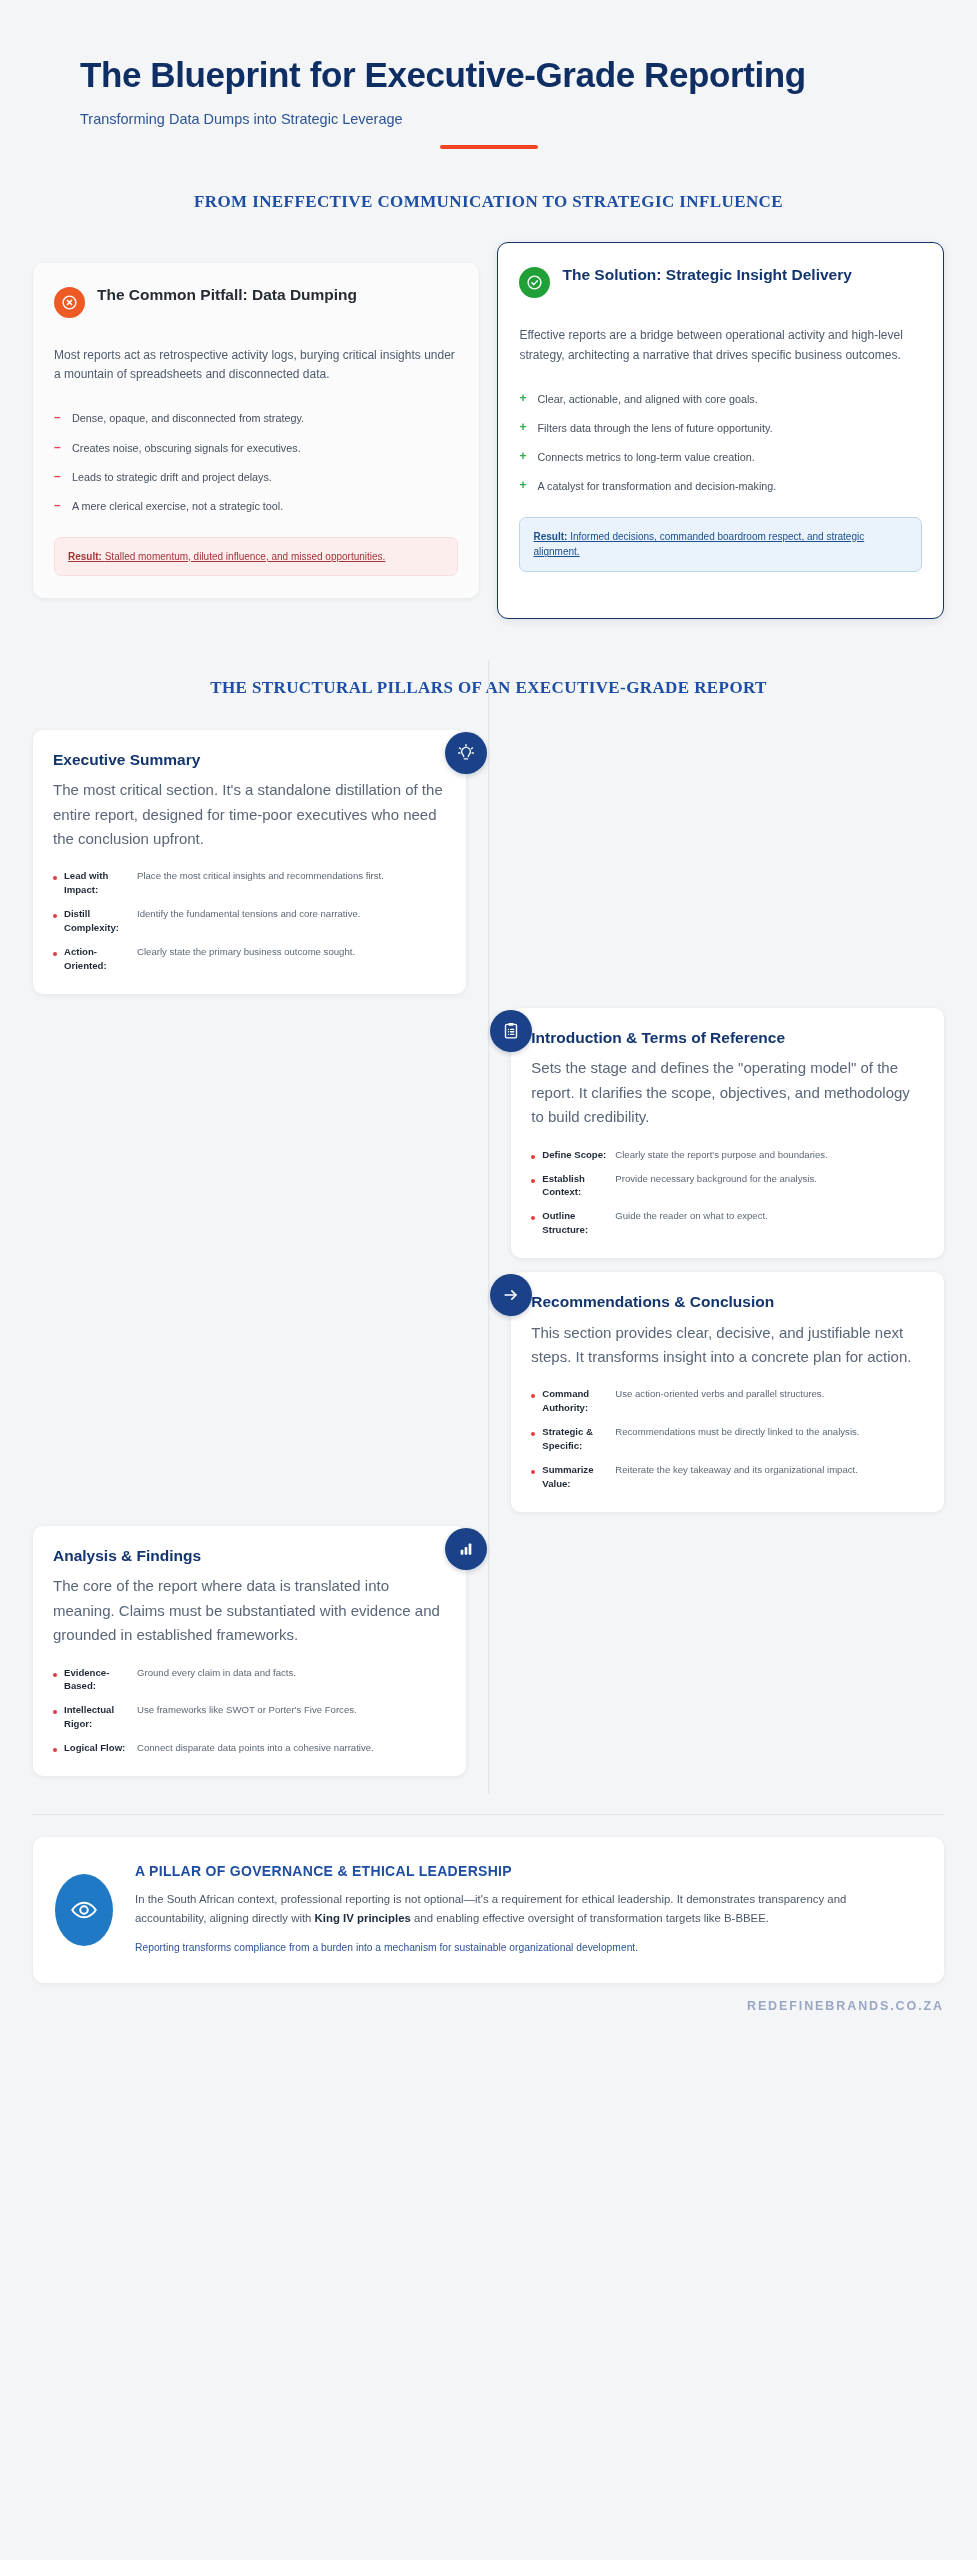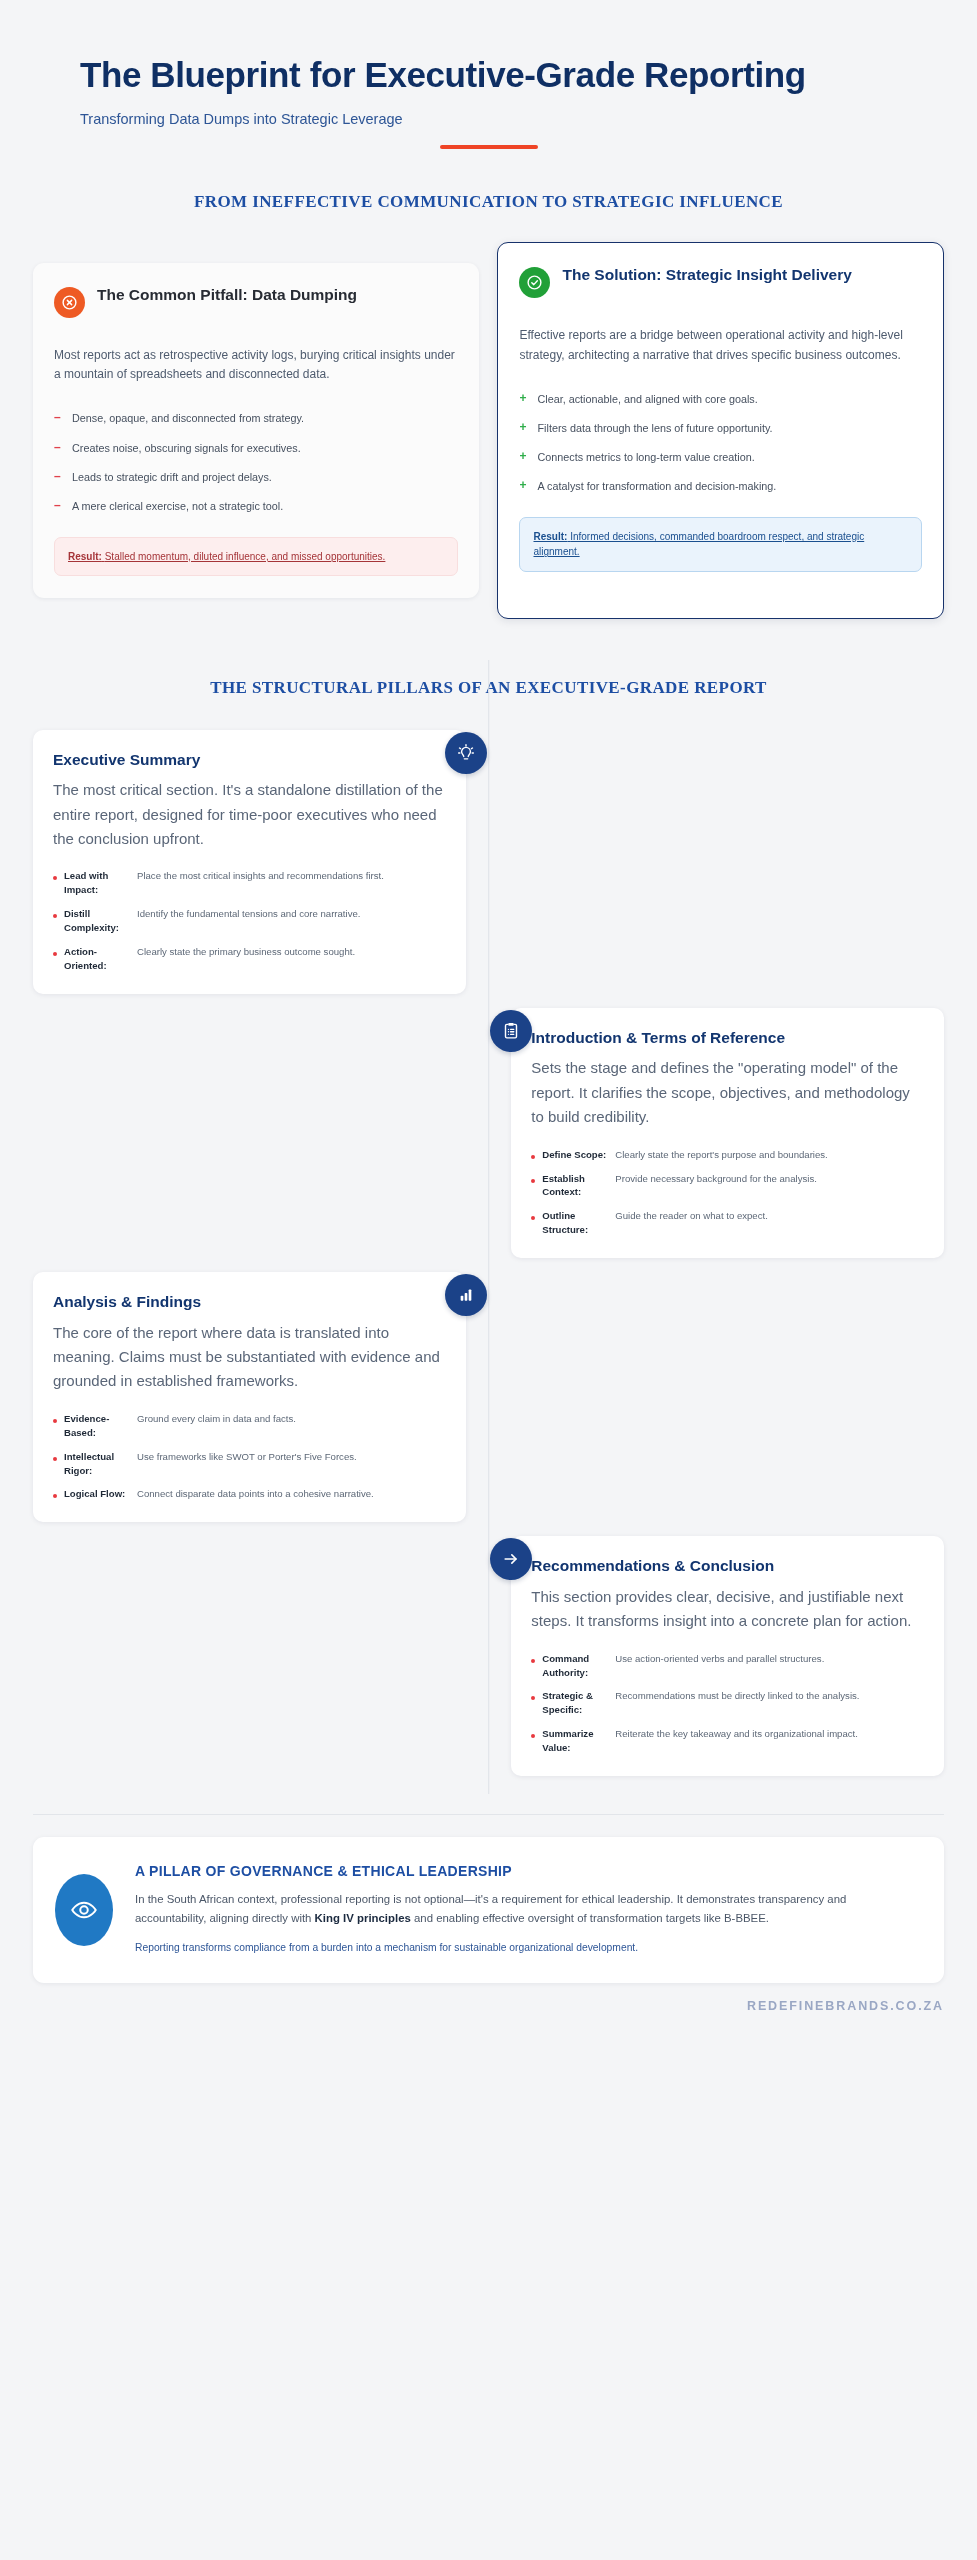--- a/index.html
+++ b/index.html
@@ -418,20 +418,52 @@
             <li>
                 <span class="dot"></span>
                 <span class="k">Outline Structure:</span>
                 <span class="v">Guide the reader on what to expect.</span>
               </li>
           </ul>
         </article>
       </div>
     </div>
 
+    <div class="row right">
+      <div class="slot">
+        <div class="icon-bubble">
+          <svg width="20" height="20" viewBox="0 0 24 24" fill="none" stroke="#ffffff" stroke-width="1.9" stroke-linecap="round" stroke-linejoin="round">
+            <line x1="5" y1="12" x2="18" y2="12"></line>
+            <polyline points="13,7 18,12 13,17"></polyline>
+          </svg>
+        </div>
+        <article class="pillar">
+          <h3>Recommendations &amp; Conclusion</h3>
+          <p class="pdesc">This section provides clear, decisive, and justifiable next steps. It transforms insight into a concrete plan for action.</p>
+          <ul class="keys">
+            <li>
+                <span class="dot"></span>
+                <span class="k">Command Authority:</span>
+                <span class="v">Use action-oriented verbs and parallel structures.</span>
+              </li>
+            <li>
+                <span class="dot"></span>
+                <span class="k">Strategic &amp; Specific:</span>
+                <span class="v">Recommendations must be directly linked to the analysis.</span>
+              </li>
+            <li>
+                <span class="dot"></span>
+                <span class="k">Summarize Value:</span>
+                <span class="v">Reiterate the key takeaway and its organizational impact.</span>
+              </li>
+          </ul>
+        </article>
+      </div>
+    </div>
+
     <div class="row left">
       <div class="slot">
         <div class="icon-bubble">
           <svg width="20" height="20" viewBox="0 0 24 24" fill="#ffffff" stroke="none">
             <rect x="5.6" y="13" width="3.2" height="6" rx="0.9"></rect>
             <rect x="10.4" y="9.5" width="3.2" height="9.5" rx="0.9"></rect>
             <rect x="15.2" y="5.5" width="3.2" height="13.5" rx="0.9"></rect>
           </svg>
         </div>
         <article class="pillar">
@@ -451,52 +483,20 @@
             <li>
                 <span class="dot"></span>
                 <span class="k">Logical Flow:</span>
                 <span class="v">Connect disparate data points into a cohesive narrative.</span>
               </li>
           </ul>
         </article>
       </div>
     </div>
 
-    <div class="row right">
-      <div class="slot">
-        <div class="icon-bubble">
-          <svg width="20" height="20" viewBox="0 0 24 24" fill="none" stroke="#ffffff" stroke-width="1.9" stroke-linecap="round" stroke-linejoin="round">
-            <line x1="5" y1="12" x2="18" y2="12"></line>
-            <polyline points="13,7 18,12 13,17"></polyline>
-          </svg>
-        </div>
-        <article class="pillar">
-          <h3>Recommendations &amp; Conclusion</h3>
-          <p class="pdesc">This section provides clear, decisive, and justifiable next steps. It transforms insight into a concrete plan for action.</p>
-          <ul class="keys">
-            <li>
-                <span class="dot"></span>
-                <span class="k">Command Authority:</span>
-                <span class="v">Use action-oriented verbs and parallel structures.</span>
-              </li>
-            <li>
-                <span class="dot"></span>
-                <span class="k">Strategic &amp; Specific:</span>
-                <span class="v">Recommendations must be directly linked to the analysis.</span>
-              </li>
-            <li>
-                <span class="dot"></span>
-                <span class="k">Summarize Value:</span>
-                <span class="v">Reiterate the key takeaway and its organizational impact.</span>
-              </li>
-          </ul>
-        </article>
-      </div>
-    </div>
-
   </section>
 
   <div class="divider"></div>
 
   <section class="governance">
     <div class="eye-badge">
       <svg width="30" height="30" viewBox="0 0 24 24" fill="none" stroke="#ffffff" stroke-width="1.6" stroke-linecap="round" stroke-linejoin="round">
         <path d="M2.6 12S6 6.2 12 6.2 21.4 12 21.4 12 18 17.8 12 17.8 2.6 12 2.6 12Z"></path>
         <circle cx="12" cy="12" r="3"></circle>
       </svg>

